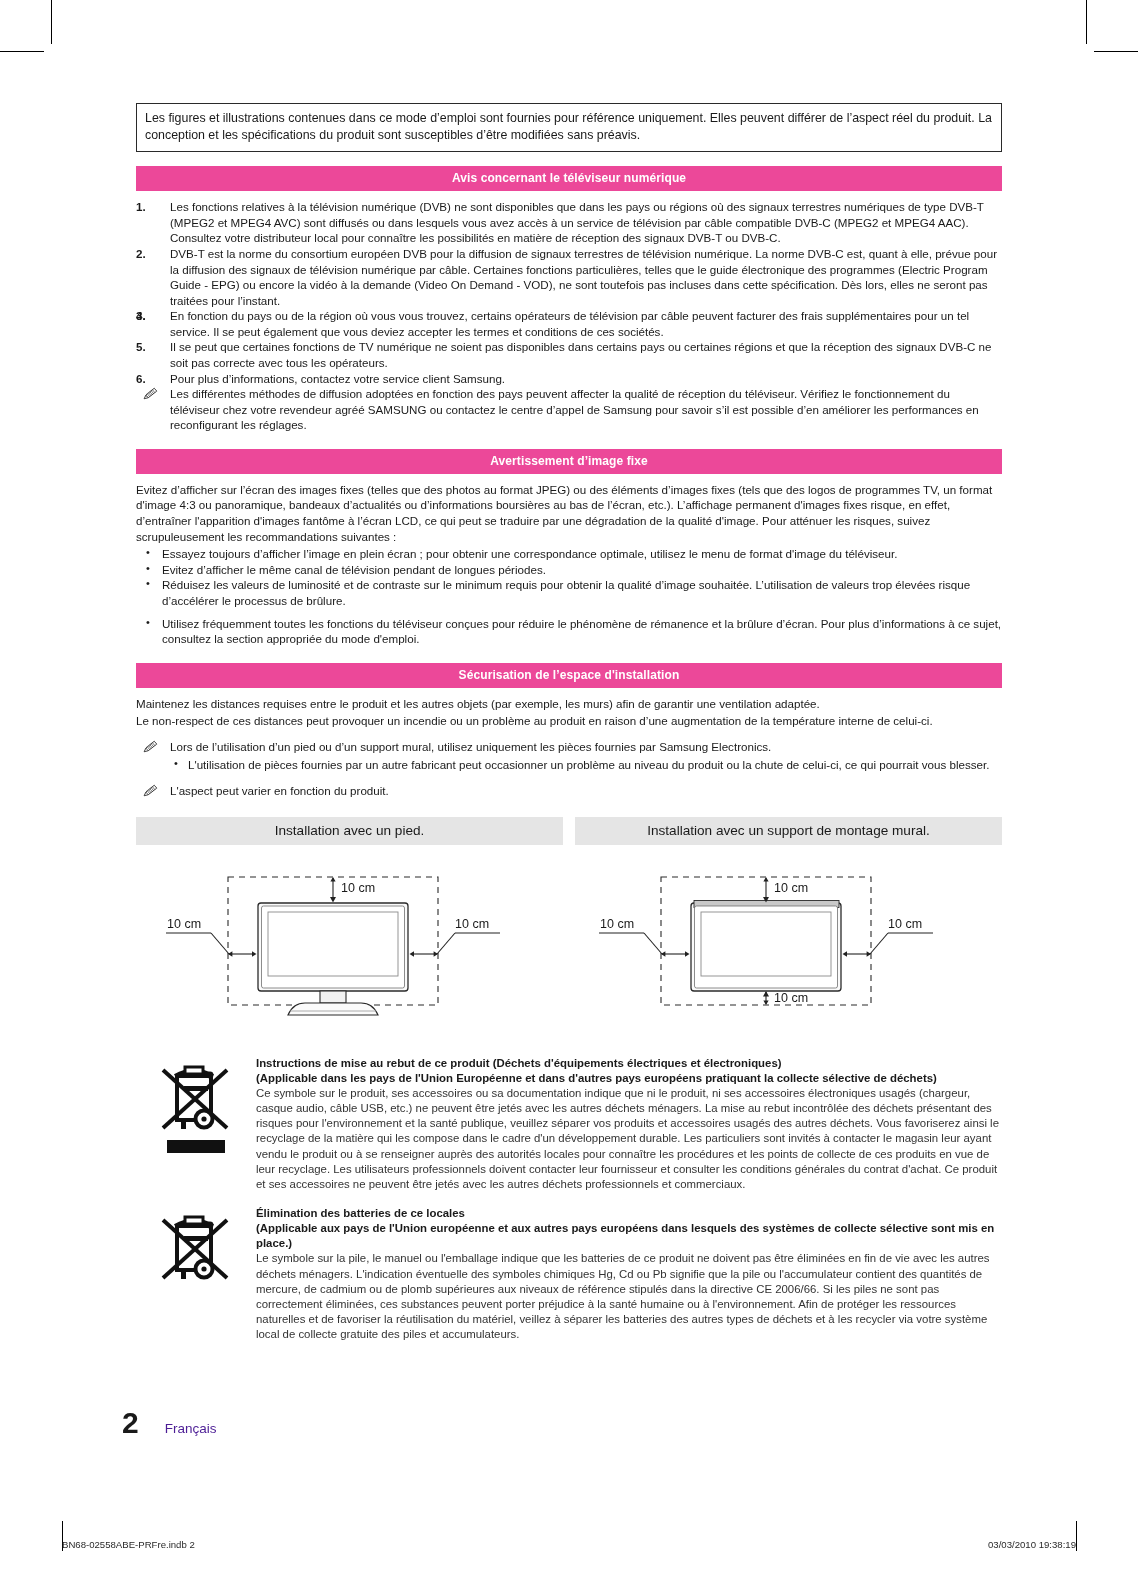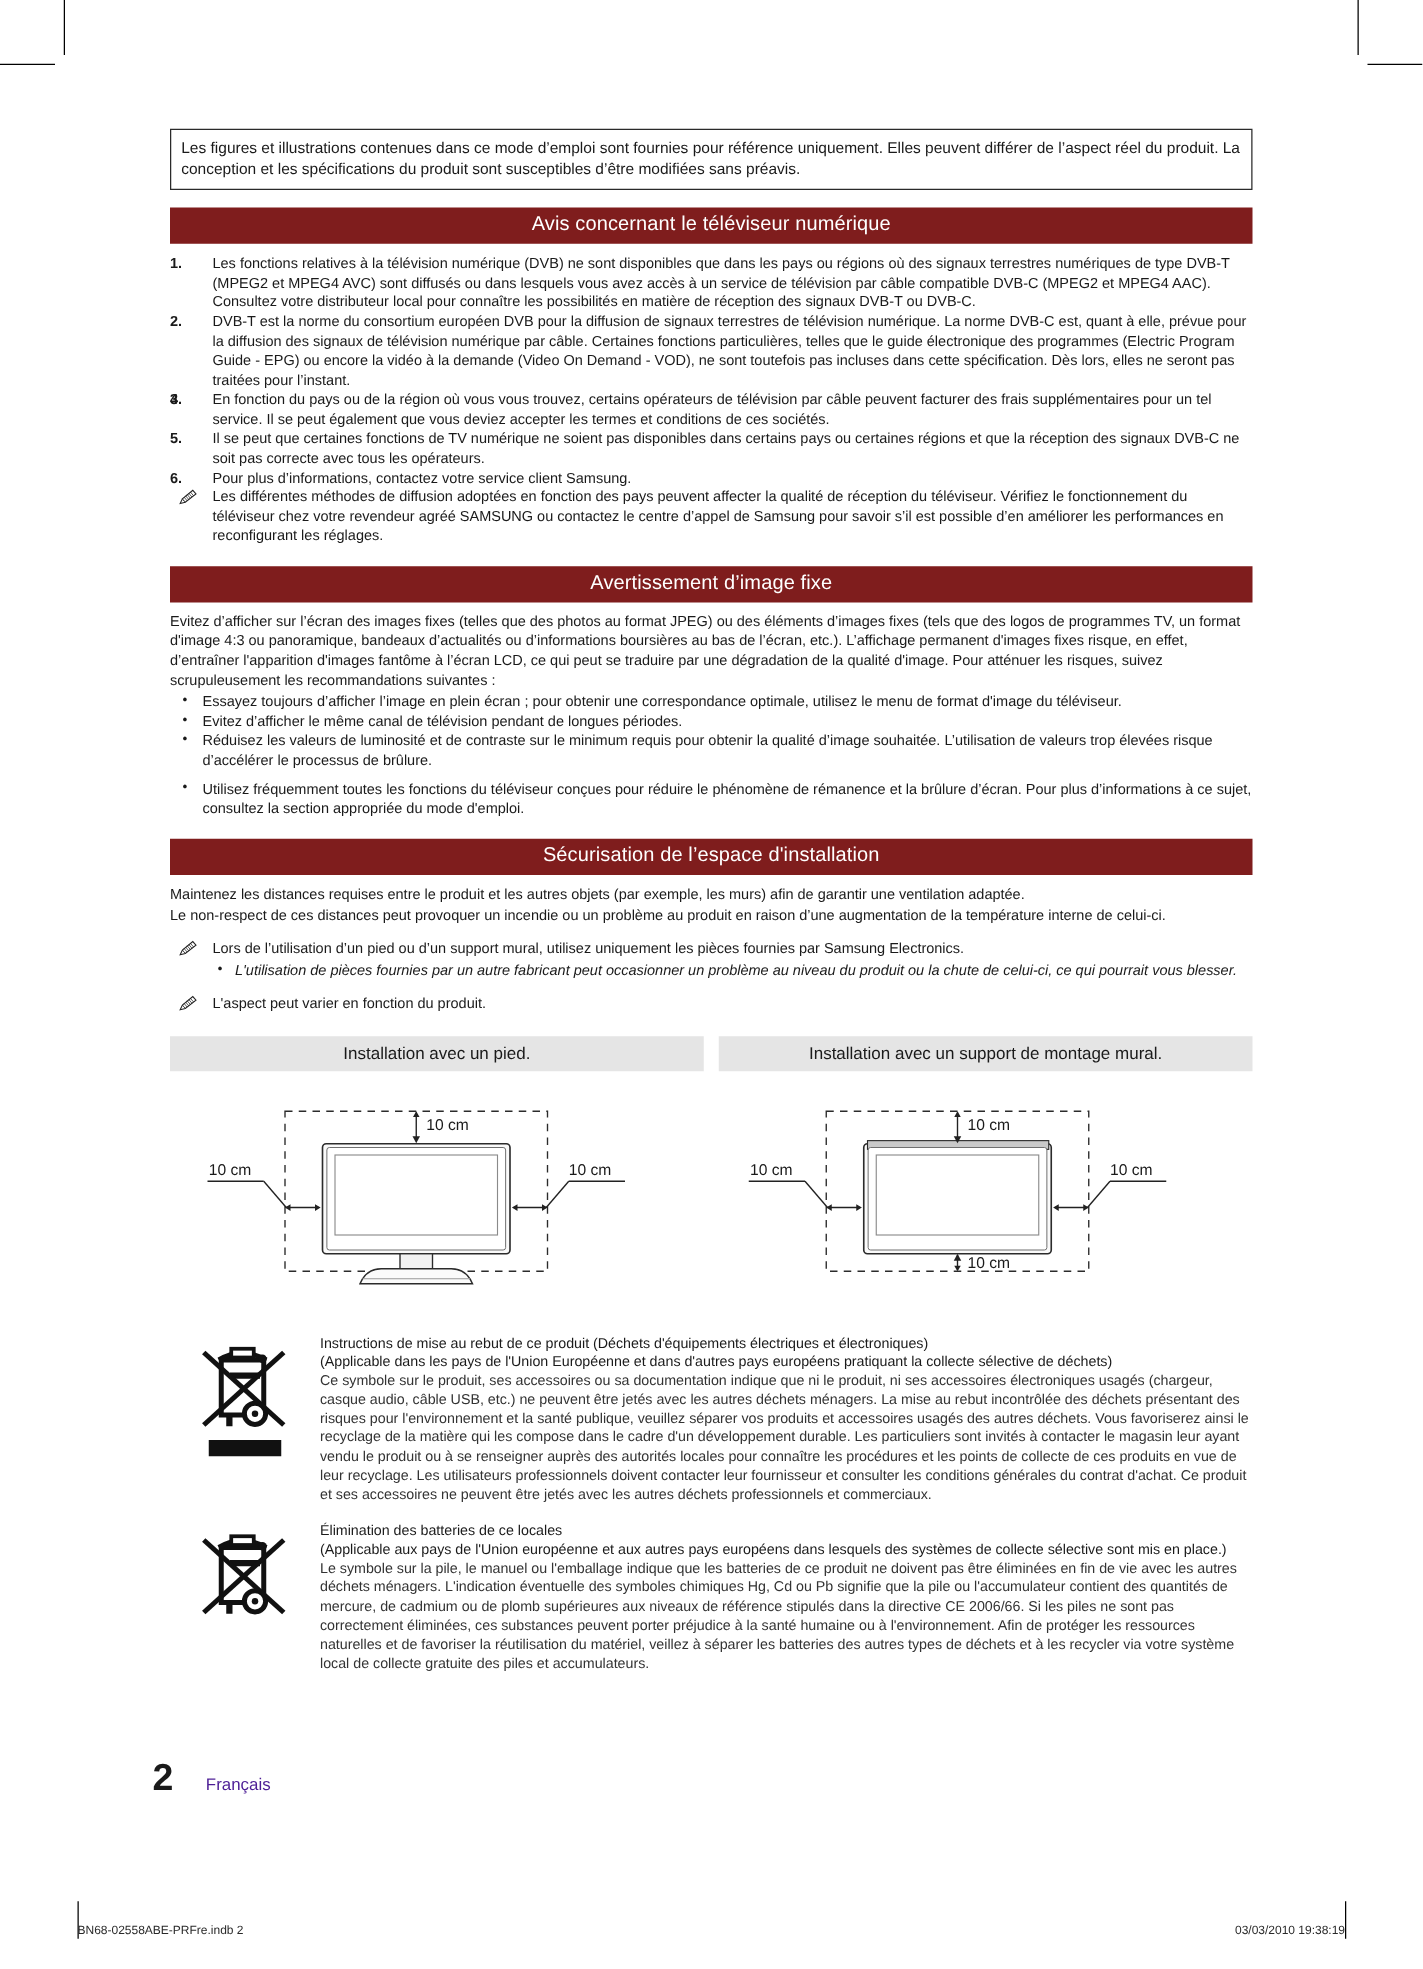--- a/index.html
+++ b/index.html
@@ -37,25 +37,25 @@
     border: 1px solid #2a2a2a;
     padding: 6px 8px 7px 8px;
     font-size: 12.4px;
     line-height: 1.38;
     color: #1a1a1a;
     margin-bottom: 14px;
   }
 
   
   .bar {
-    background: #7f1d1d;
+    background: #ec4899;
     color: #ffffff;
     text-align: center;
-    font-size: 16px;
-    font-weight: normal;
+    font-size: 12px;
+    font-weight: bold;
     padding: 5px 0 6px 0;
     letter-spacing: .1px;
   }
   .bar-gap-top { margin-top: 16px; }
   .bar-gap-bot { margin-bottom: 8px; }
 
   
   ol.numlist {
     list-style: none;
     margin: 0;
@@ -115,21 +115,21 @@
     padding-left: 26px;
     margin-bottom: 0;
   }
   ul.bullets > li::before {
     content: "\2022";
     position: absolute;
     left: 10px;
     top: -1px;
     font-size: 11px;
   }
-  ul.bullets.indent2 > li { padding-left: 52px; font-style: italic; }
+  ul.bullets.indent2 > li { padding-left: 52px; }
   ul.bullets.indent2 > li::before { left: 38px; }
 
   
   .diagram-heads {
     display: flex;
     gap: 12px;
     margin-top: 18px;
   }
   .diagram-heads .dh {
     flex: 1;
@@ -161,21 +161,21 @@
     display: flex;
     justify-content: center;
     padding-top: 6px;
   }
   .weee .txt-col {
     flex: 1;
     font-size: 11.4px;
     line-height: 1.33;
   }
   .weee .title {
-    font-weight: normal;
+    font-weight: bold;
     color: #1a1a1a;
   }
   .weee .bodytext {
     color: #333;
   }
   .weee.second { margin-top: 14px; }
 
   
   .pagefoot {
     position: absolute;

